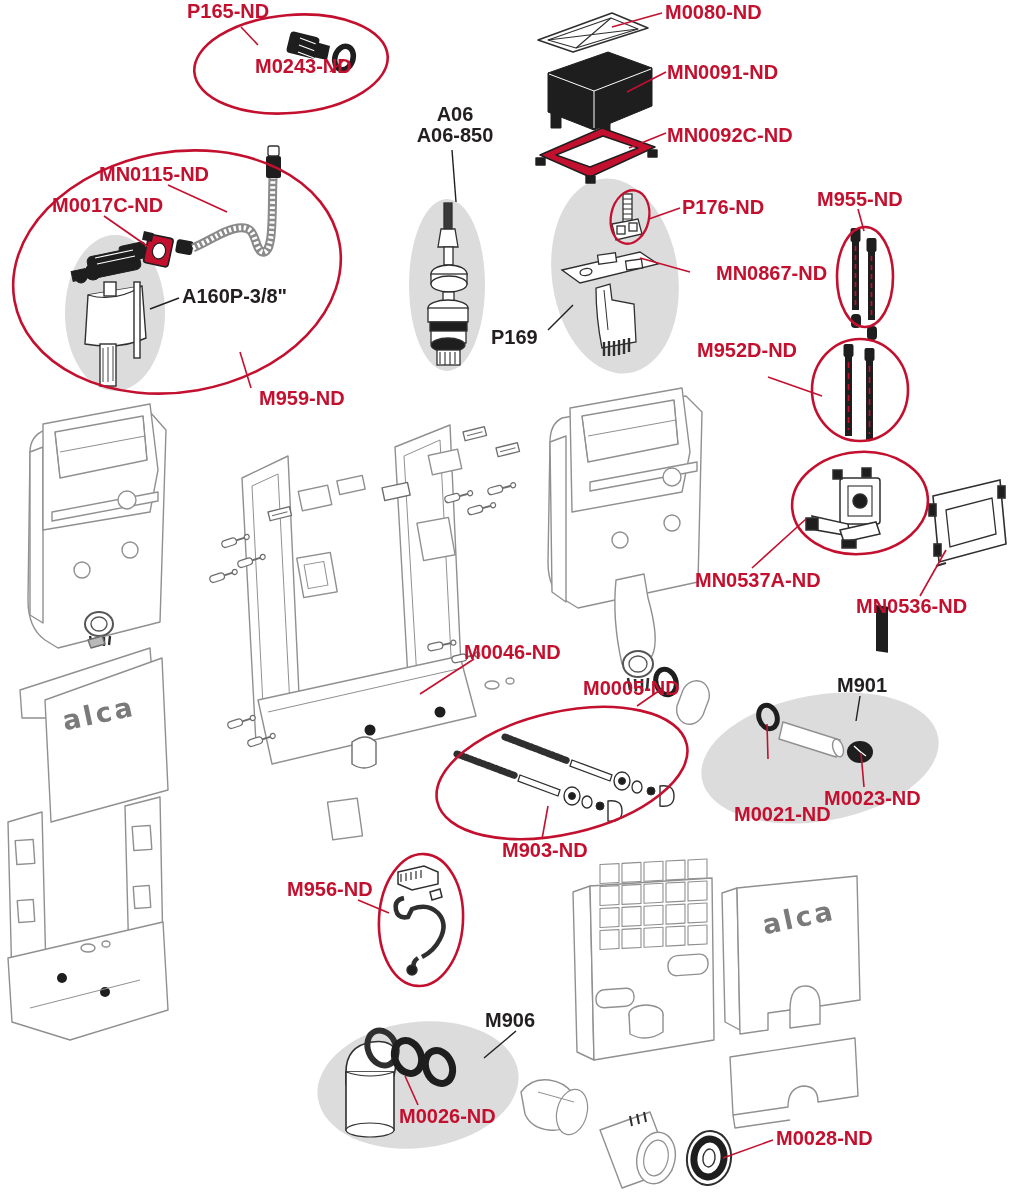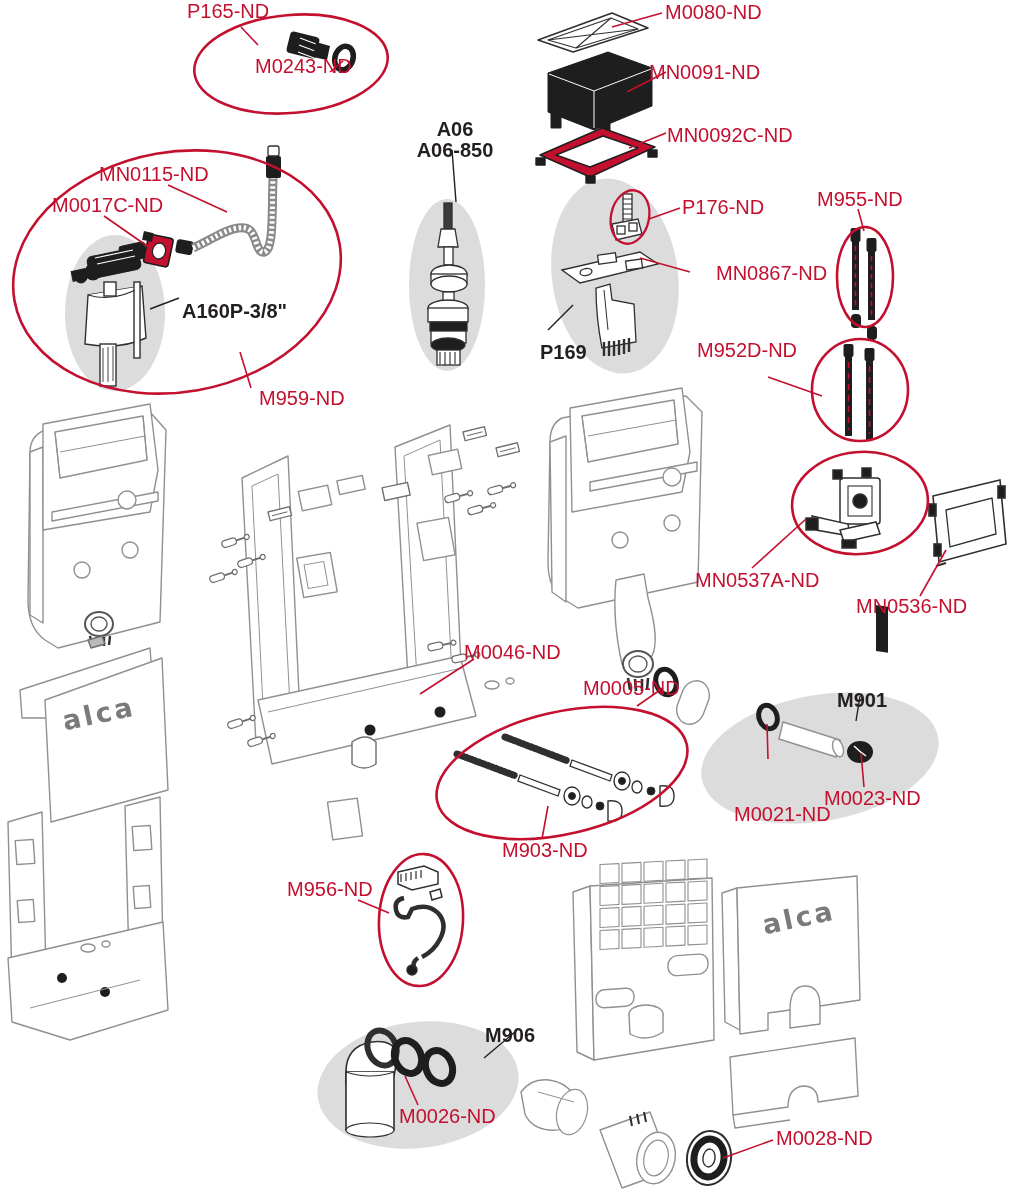--- a/index.html
+++ b/index.html
@@ -1,21 +1,21 @@
 <!DOCTYPE html>
 <html><head>
 <meta charset="utf-8">
 <style>
   html,body{margin:0;padding:0;}
   body{width:1010px;height:1195px;position:relative;background:#ffffff;
        font-family:"Liberation Sans",sans-serif;overflow:hidden;}
   #art{position:absolute;left:0;top:0;}
   .lbl{position:absolute;font-size:20px;line-height:21px;white-space:pre-line;}
-  .red{color:#c3102f;font-weight:normal;}
-  .blk{color:#231f20;font-weight:bold;margin-top:15px;}
+  .red{color:#c3102f;font-weight:bold;}
+  .blk{color:#231f20;font-weight:bold;}
   .ctr{text-align:center;}
   .logo{position:absolute;color:#7a7a7a;font-weight:bold;font-size:27px;
         letter-spacing:3px;transform:rotate(-12deg);font-family:"DejaVu Sans",sans-serif;}
 </style>
 </head>
 <body>
 
 <svg id="art" width="1010" height="1195" viewBox="0 0 1010 1195">
   <defs>
     <g id="screw">
@@ -394,27 +394,27 @@
     <line x1="548" y1="330" x2="573" y2="305"></line>
     <line x1="179" y1="298" x2="150" y2="309"></line>
     <line x1="860" y1="696" x2="856" y2="721"></line>
     <line x1="516" y1="1031" x2="484" y2="1058"></line>
   </g>
 </svg>
 
 <div class="lbl red" style="left:187px;top:1px">P165-ND</div>
 <div class="lbl red" style="left:255px;top:56px">M0243-ND</div>
 <div class="lbl red" style="left:665px;top:2px">M0080-ND</div>
-<div class="lbl red" style="left:649px;top:62px">MN0091-ND</div>
+<div class="lbl red" style="left:667px;top:62px">MN0091-ND</div>
 <div class="lbl red" style="left:667px;top:125px">MN0092C-ND</div>
 <div class="lbl blk ctr" style="left:405px;top:104px;width:100px">A06
 A06-850</div>
 <div class="lbl red" style="left:682px;top:197px">P176-ND</div>
 <div class="lbl red" style="left:716px;top:263px">MN0867-ND</div>
-<div class="lbl blk" style="left:540px;top:327px">P169</div>
+<div class="lbl blk" style="left:491px;top:327px">P169</div>
 <div class="lbl red" style="left:817px;top:189px">M955-ND</div>
 <div class="lbl red" style="left:99px;top:164px">MN0115-ND</div>
 <div class="lbl red" style="left:52px;top:195px">M0017C-ND</div>
 <div class="lbl blk" style="left:182px;top:286px">A160P-3/8"</div>
 <div class="lbl red" style="left:259px;top:388px">M959-ND</div>
 <div class="lbl red" style="left:697px;top:340px">M952D-ND</div>
 <div class="lbl red" style="left:695px;top:570px">MN0537A-ND</div>
 <div class="lbl red" style="left:856px;top:596px">MN0536-ND</div>
 <div class="lbl red" style="left:464px;top:642px">M0046-ND</div>
 <div class="lbl red" style="left:583px;top:678px">M0005-ND</div>

